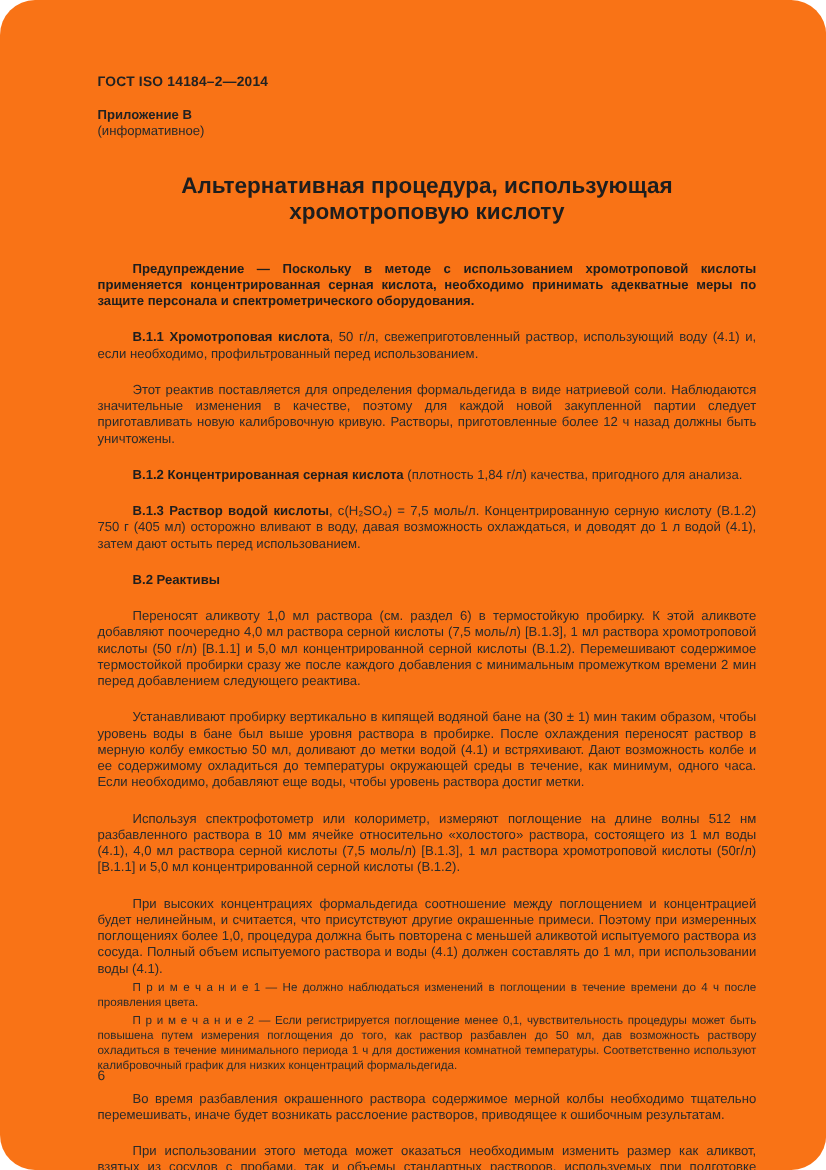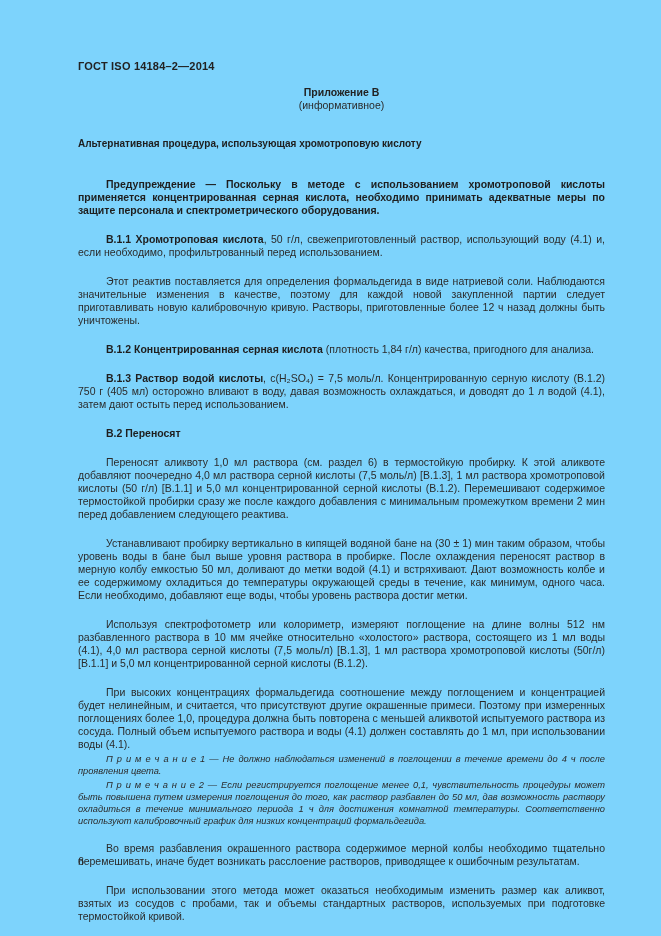--- a/index.html
+++ b/index.html
@@ -8,73 +8,72 @@
     width: 661px;
     height: 936px;
     position: relative;
     font-family: "Liberation Sans", "DejaVu Sans", sans-serif;
     color: #2b2b2b;
     overflow: hidden;
   }
   .page {
     position: absolute;
     inset: 0;
-    background: #7dd3fc;
+    background: #f97316;
+    border-radius: 28px;
   }
   .content {
     position: absolute;
     left: 78px;
     top: 60px;
     width: 527px;
   }
   .doc-number {
     font-size: 11px;
     font-weight: bold;
     letter-spacing: 0.2px;
     color: #222;
   }
   .appendix-block {
     margin-top: 14px;
-    text-align: center;
   }
   .appendix-label {
     font-size: 10.5px;
     font-weight: bold;
     color: #222;
   }
   .appendix-type {
     font-size: 10.5px;
     color: #2b2b2b;
     margin-top: 1px;
   }
   .doc-title {
     margin-top: 27px;
-    text-align: left;
-    font-size: 10px;
+    text-align: center;
+    font-size: 18px;
     font-weight: bold;
     color: #1e1e1e;
   }
   .paragraphs {
     margin-top: 29px;
   }
   .para {
     font-size: 10.5px;
     line-height: 13px;
     text-align: justify;
     text-indent: 28px;
     color: #2b2b2b;
     margin-top: 16px;
   }
   .para.warning { font-weight: bold; color: #1e1e1e; }
   .para.heading { text-align: left; font-weight: bold; color: #1e1e1e; }
   .para.note {
     font-size: 9.3px;
     line-height: 12px;
     margin-top: 2px;
-    font-style: italic;
   }
   .para.gap-before { margin-top: 15px; }
   .b { font-weight: bold; color: #1e1e1e; }
   .page-number {
     position: absolute;
     left: 78px;
     top: 855px;
     font-size: 11px;
     color: #2b2b2b;
   }
@@ -93,21 +92,21 @@
     </div>
 
     <div class="doc-title">Альтернативная процедура, использующая хромотроповую кислоту</div>
 
     <div class="paragraphs">
         <p class="para warning"><span class="b">Предупреждение — Поскольку в методе с использованием хромотроповой кислоты применяется концентрированная серная кислота, необходимо принимать адекватные меры по защите персонала и спектрометрического оборудования.</span></p>
         <p class="para body"><span class="b">В.1.1 Хромотроповая кислота</span><span>, 50 г/л, свежеприготовленный раствор, использующий воду (4.1) и, если необходимо, профильтрованный перед использованием.</span></p>
         <p class="para body"><span>Этот реактив поставляется для определения формальдегида в виде натриевой соли. Наблюдаются значительные изменения в качестве, поэтому для каждой новой закупленной партии следует приготавливать новую калибровочную кривую. Растворы, приготовленные более 12 ч назад должны быть уничтожены.</span></p>
         <p class="para body"><span class="b">В.1.2 Концентрированная серная кислота</span><span> (плотность 1,84 г/л) качества, пригодного для анализа.</span></p>
         <p class="para body"><span class="b">В.1.3 Раствор водой кислоты</span><span>, c(H₂SO₄) = 7,5 моль/л. Концентрированную серную кислоту (В.1.2) 750 г (405 мл) осторожно вливают в воду, давая возможность охлаждаться, и доводят до 1 л водой (4.1), затем дают остыть перед использованием.</span></p>
-        <p class="para heading"><span class="b">В.2 Переносят</span></p>
+        <p class="para heading"><span class="b">В.2 Реактивы</span></p>
         <p class="para body"><span>Переносят аликвоту 1,0 мл раствора (см. раздел 6) в термостойкую пробирку. К этой аликвоте добавляют поочередно 4,0 мл раствора серной кислоты (7,5 моль/л) [В.1.3], 1 мл раствора хромотроповой кислоты (50 г/л) [В.1.1] и 5,0 мл концентрированной серной кислоты (В.1.2). Перемешивают содержимое термостойкой пробирки сразу же после каждого добавления с минимальным промежутком времени 2 мин перед добавлением следующего реактива.</span></p>
         <p class="para body"><span>Устанавливают пробирку вертикально в кипящей водяной бане на (30 ± 1) мин таким образом, чтобы уровень воды в бане был выше уровня раствора в пробирке. После охлаждения переносят раствор в мерную колбу емкостью 50 мл, доливают до метки водой (4.1) и встряхивают. Дают возможность колбе и ее содержимому охладиться до температуры окружающей среды в течение, как минимум, одного часа. Если необходимо, добавляют еще воды, чтобы уровень раствора достиг метки.</span></p>
         <p class="para body"><span>Используя спектрофотометр или колориметр, измеряют поглощение на длине волны 512 нм разбавленного раствора в 10 мм ячейке относительно «холостого» раствора, состоящего из 1 мл воды (4.1), 4,0 мл раствора серной кислоты (7,5 моль/л) [В.1.3], 1 мл раствора хромотроповой кислоты (50г/л) [В.1.1] и 5,0 мл концентрированной серной кислоты (В.1.2).</span></p>
         <p class="para body"><span>При высоких концентрациях формальдегида соотношение между поглощением и концентрацией будет нелинейным, и считается, что присутствуют другие окрашенные примеси. Поэтому при измеренных поглощениях более 1,0, процедура должна быть повторена с меньшей аликвотой испытуемого раствора из сосуда. Полный объем испытуемого раствора и воды (4.1) должен составлять до 1 мл, при использовании воды (4.1).</span></p>
         <p class="para note"><span>П р и м е ч а н и е   1   —   Не должно наблюдаться изменений в поглощении в течение времени до 4 ч после проявления цвета.</span></p>
         <p class="para note"><span>П р и м е ч а н и е   2   —   Если регистрируется поглощение менее 0,1, чувствительность процедуры может быть повышена путем измерения поглощения до того, как раствор разбавлен до 50 мл, дав возможность раствору охладиться в течение минимального периода 1 ч для достижения комнатной температуры. Соответственно используют калибровочный график для низких концентраций формальдегида.</span></p>
         <p class="para body gap-before"><span>Во время разбавления окрашенного раствора содержимое мерной колбы необходимо тщательно перемешивать, иначе будет возникать расслоение растворов, приводящее к ошибочным результатам.</span></p>
         <p class="para body"><span>При использовании этого метода может оказаться необходимым изменить размер как аликвот, взятых из сосудов с пробами, так и объемы стандартных растворов, используемых при подготовке термостойкой кривой.</span></p>
       </div>
 

